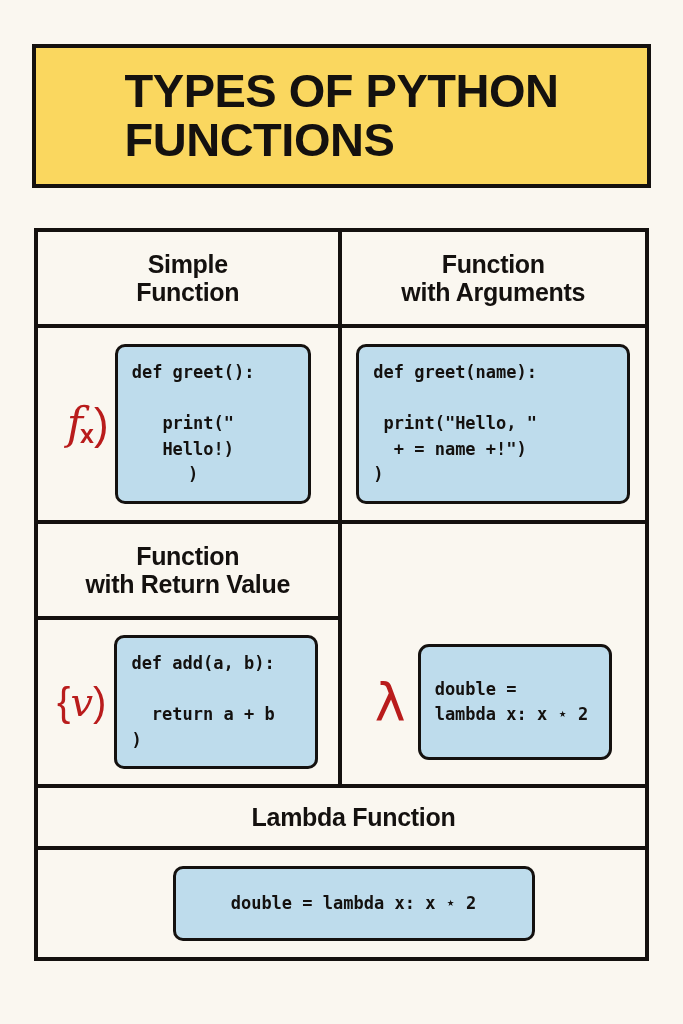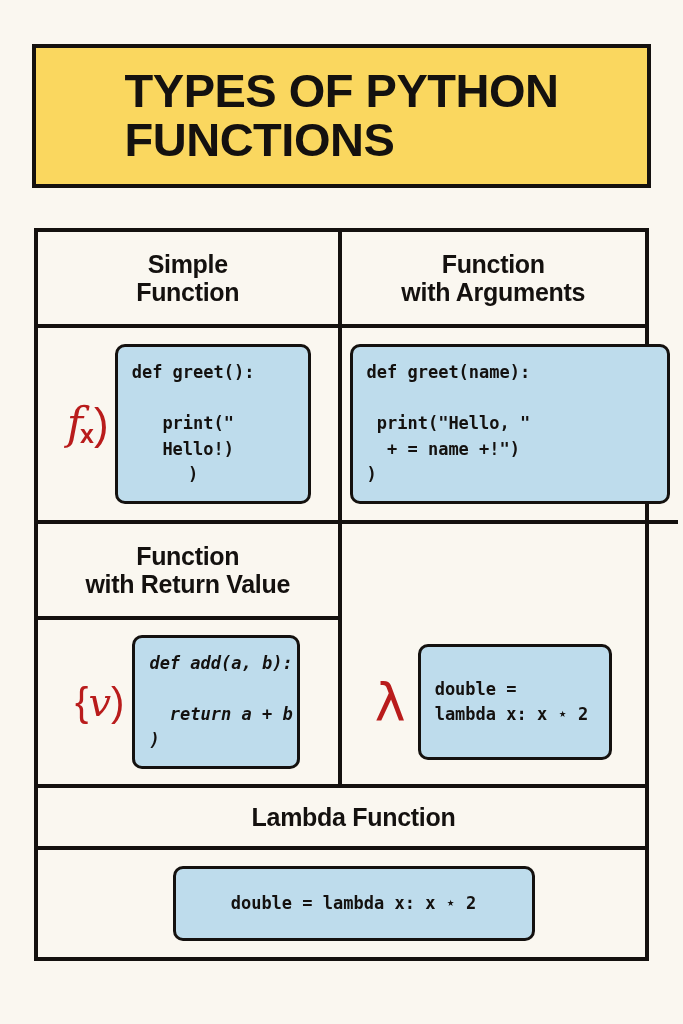--- a/index.html
+++ b/index.html
@@ -145,23 +145,23 @@
     font-size: 17px;
     font-weight: bold;
     color: #14110F;
     line-height: 1.5;
     white-space: pre;
     padding: 13px 14px;
     display: flex;
     align-items: center;
   }
   .code-box.b1 { width: 196px; min-height: 155px; text-align: center; }
-  .code-box.b2 { width: 320px; min-height: 155px; }
-  .code-box.b3 { width: 168px; min-height: 116px; font-style: italic; }
-  .code-box.b4 { width: 194px; min-height: 116px; }
+  .code-box.b2 { width: 274px; min-height: 155px; }
+  .code-box.b3 { width: 204px; min-height: 116px; }
+  .code-box.b4 { width: 194px; min-height: 116px; border-radius: 11px; }
   .code-box.b5 {
     width: 362px;
     min-height: 0;
     padding: 22px 18px;
     justify-content: center;
   }
 </style>
 </head>
 <body>
 

